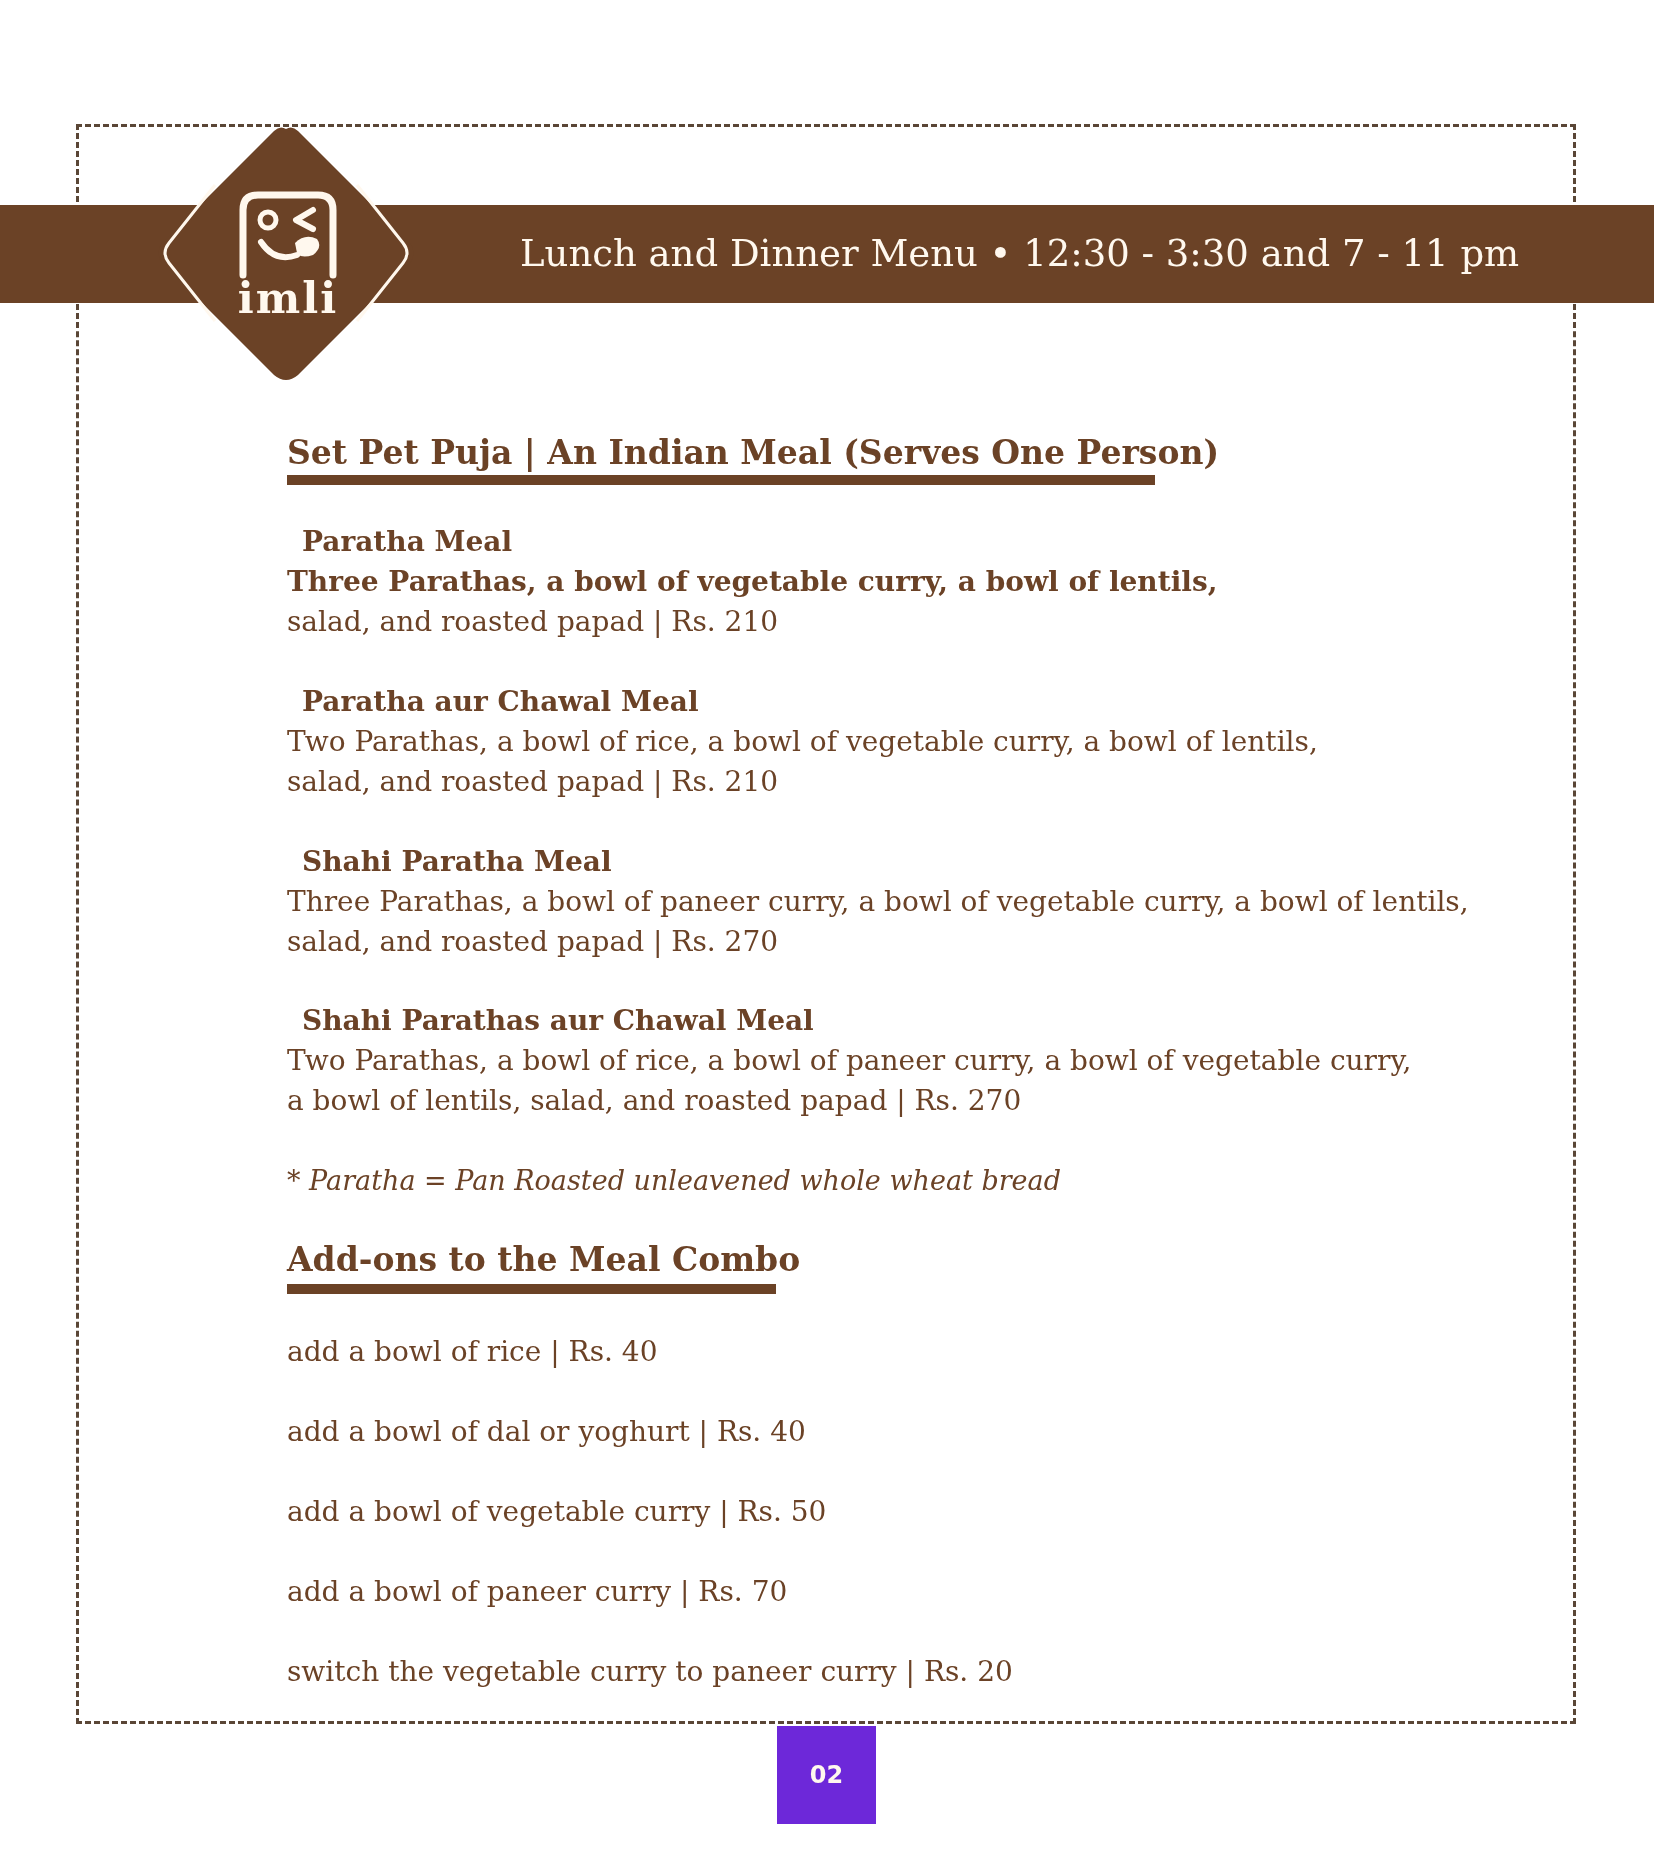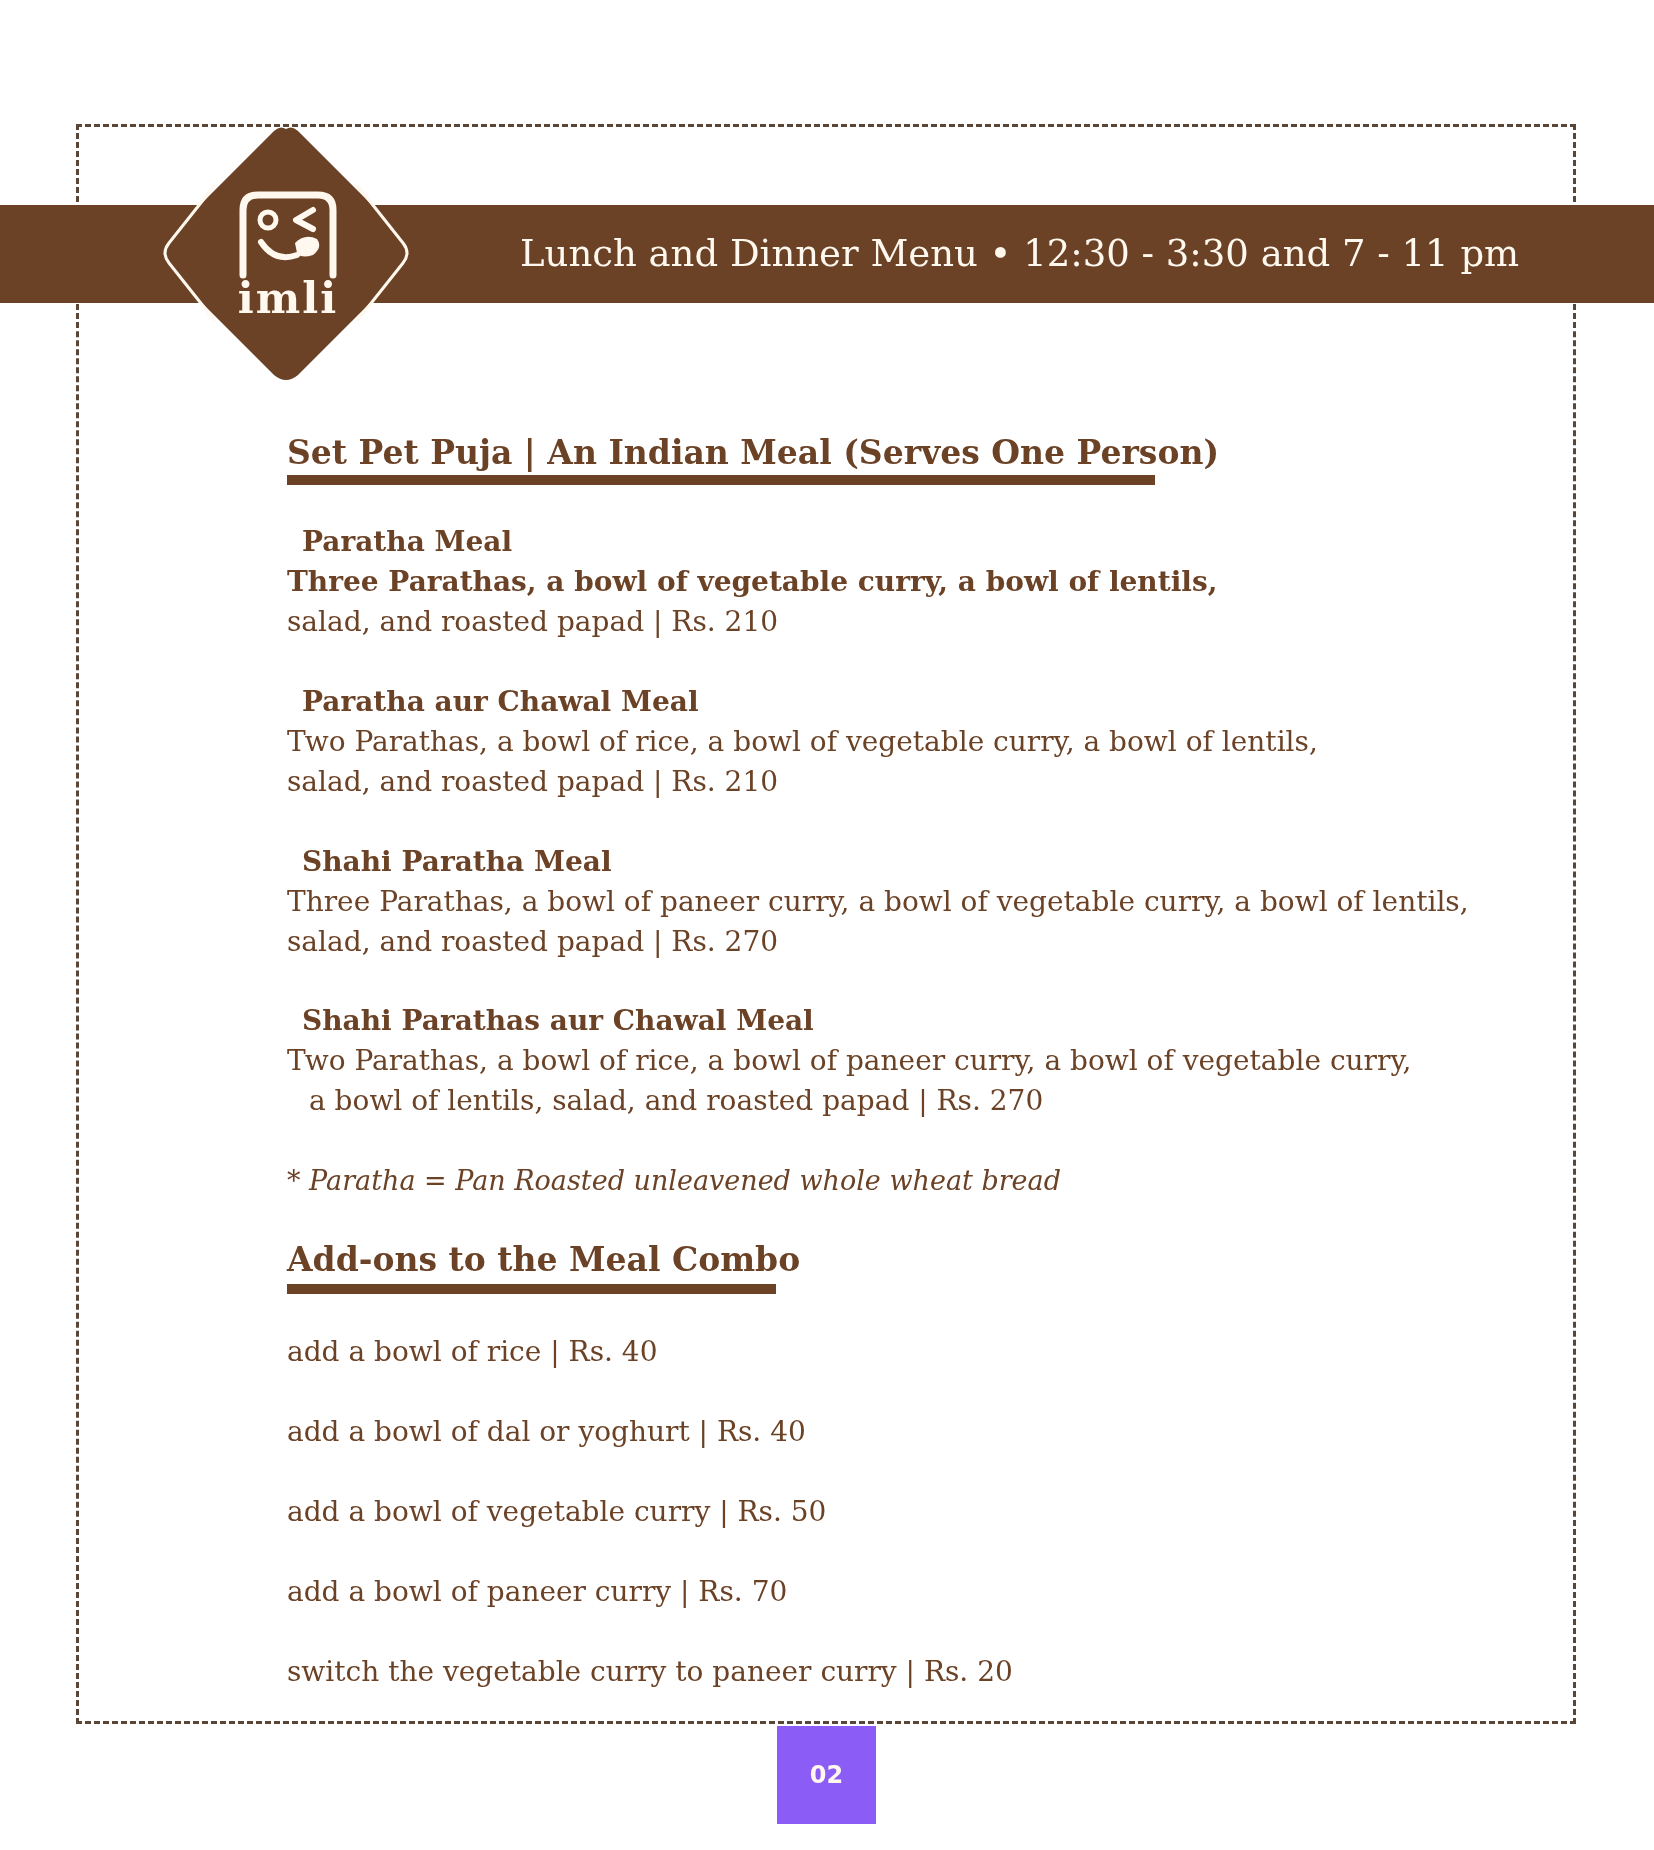--- a/index.html
+++ b/index.html
@@ -12,21 +12,21 @@
                 font-size: 37px; color: #fff8ee; white-space: nowrap; letter-spacing: 0px; }
   .logo { position: absolute; left: 155px; top: 125px; width: 262px; height: 257px; }
   .logo svg { width: 100%; height: 100%; display: block; }
   .section-heading { position: absolute; left: 287px; font-weight: bold; font-size: 33px;
                      white-space: nowrap; line-height: 1; }
   .heading-bar { position: absolute; left: 287px; height: 10px; background: #6b4226; }
   .item-name { position: absolute; left: 302px; font-weight: bold; font-size: 28px; white-space: nowrap; line-height: 1; }
   .item-line { position: absolute; left: 287px; font-size: 28px; white-space: nowrap; line-height: 1; }
   .footnote { position: absolute; left: 287px; font-style: italic; font-size: 27px; white-space: nowrap; line-height: 1; }
   .addon { position: absolute; left: 287px; font-size: 28px; white-space: nowrap; line-height: 1; }
-  .page-box { position: absolute; left: 777px; top: 1726px; width: 99px; height: 98px; background: #8b5cf6;
+  .page-box { position: absolute; left: 777px; top: 1726px; width: 99px; height: 98px; background: #6d28d9;
               color: #fff8ee; font-weight: bold; font-size: 24px; display: flex; align-items: center;
               justify-content: center; font-family: "DejaVu Sans", sans-serif; }
 </style>
 </head>
 <body>
 
 <div class="frame"></div>
 
 <div class="band"></div>
 <div class="band-title">Lunch and Dinner Menu • 12:30 - 3:30 and 7 - 11 pm</div>
@@ -69,21 +69,21 @@
 
 <div>
   <div class="item-name" style="top:848px;">Shahi Paratha Meal</div>
   <div class="item-line" style="top:888px;">Three Parathas, a bowl of paneer curry, a bowl of vegetable curry, a bowl of lentils,</div>
   <div class="item-line" style="top:928px;">salad, and roasted papad | Rs. 270</div>
 </div>
 
 <div>
   <div class="item-name" style="top:1007px;">Shahi Parathas aur Chawal Meal</div>
   <div class="item-line" style="top:1047px;">Two Parathas, a bowl of rice, a bowl of paneer curry, a bowl of vegetable curry,</div>
-  <div class="item-line" style="top:1087px;margin-left:22px;">a bowl of lentils, salad, and roasted papad | Rs. 270</div>
+  <div class="item-line" style="top:1087px;">a bowl of lentils, salad, and roasted papad | Rs. 270</div>
 </div>
 
 <div class="footnote" style="top:1167px;">* Paratha = Pan Roasted unleavened whole wheat bread</div>
 
 <div class="section-heading" style="top:1243px;">Add-ons to the Meal Combo</div>
 <div class="heading-bar" style="top:1284px; width:489px;"></div>
 
 <div class="addon" style="top:1338px;">add a bowl of rice  | Rs. 40</div>
 <div class="addon" style="top:1418px;">add a bowl of dal or yoghurt | Rs. 40</div>
 <div class="addon" style="top:1498px;text-align:center;">add a bowl of vegetable curry | Rs. 50</div>

